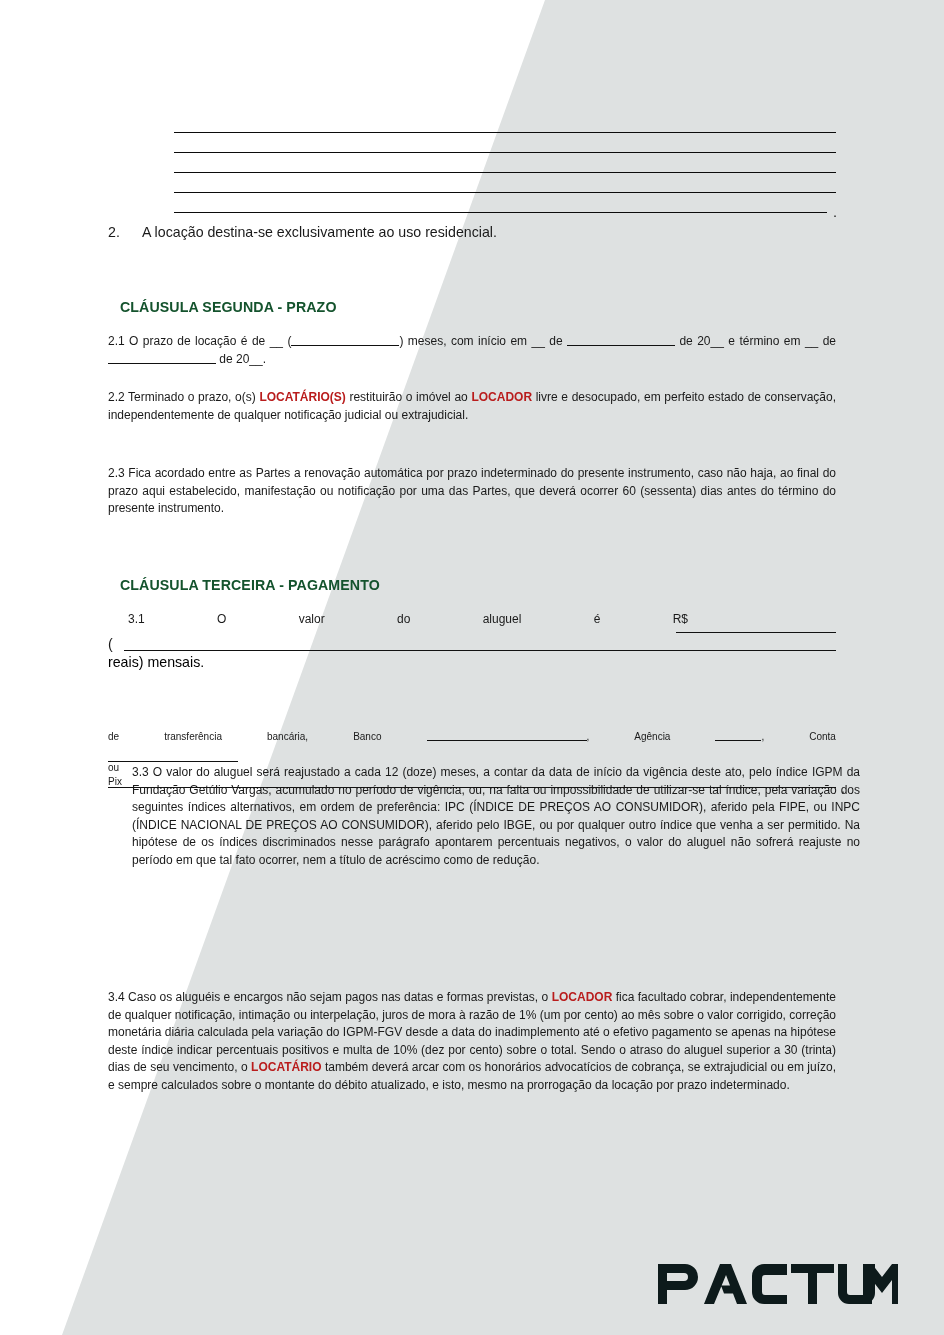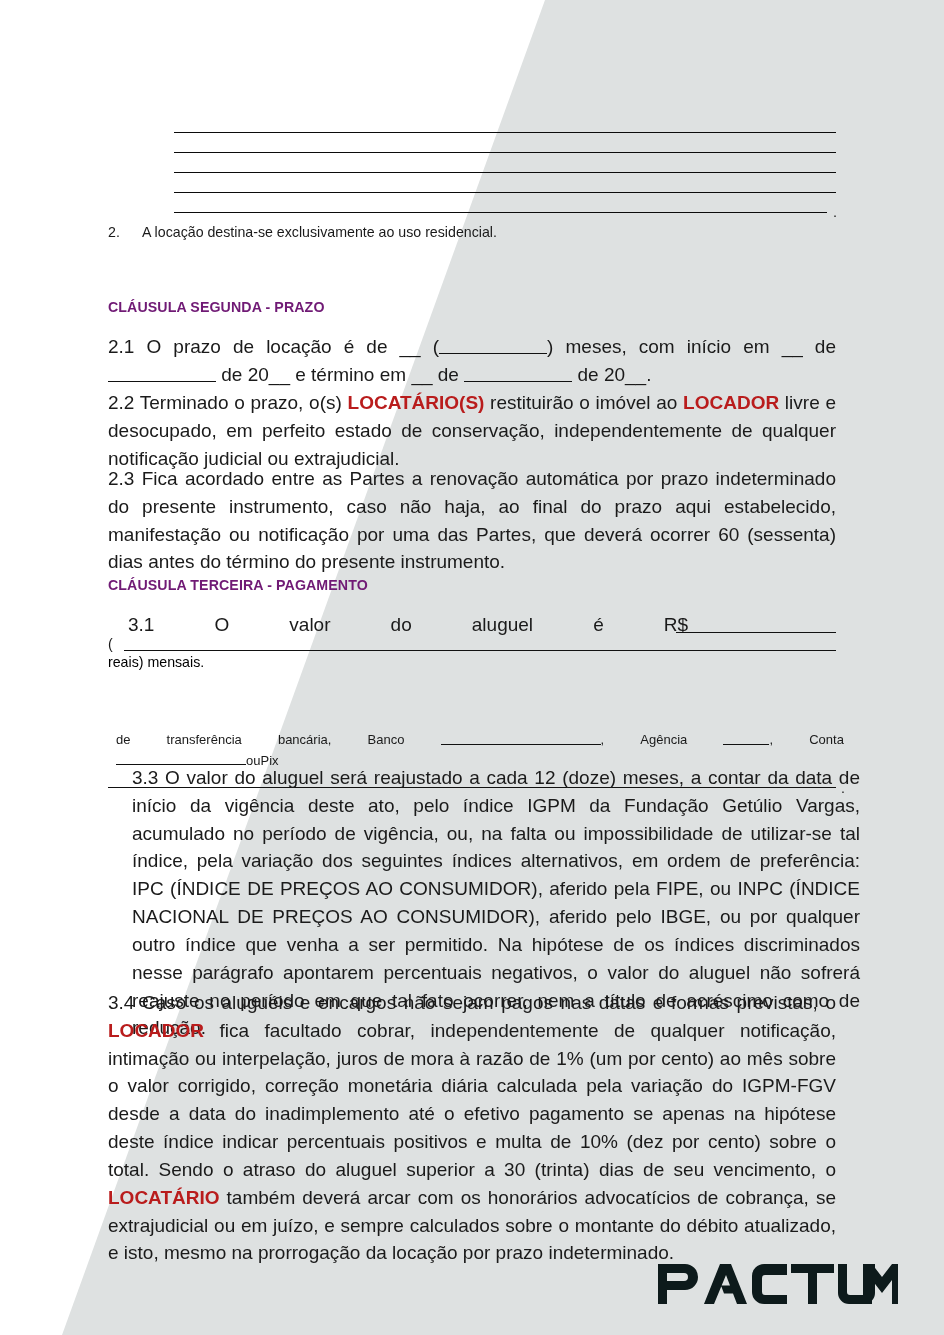--- a/index.html
+++ b/index.html
@@ -80,38 +80,38 @@
     width: 34px;
     flex: 0 0 34px;
   }
   .numbered-item .txt {
     flex: 1 1 auto;
   }
 
   
   h2.clause-heading {
     position: absolute;
-    left: 0;
+    left: 12px;
     width: 728px;
     margin: 0;
     font-size: 14.2px;
     font-weight: bold;
-    color: #701a75;
+    color: #14532d;
     letter-spacing: 0.1px;
   }
   #heading-segunda { top: 299px; }
   #heading-terceira { top: 577px; }
 
   
   p.para {
     position: absolute;
     left: 0;
     width: 728px;
     margin: 0;
-    font-size: 19px;
+    font-size: 12px;
     line-height: 1.465;
     color: #1a1a1a;
     text-align: justify;
     text-justify: inter-word;
   }
   p.para b { font-weight: bold; color: #b91c1c; }
 
   #p-2-1 { top: 333px; }
   #p-2-2 { top: 389px; }
   #p-2-3 { top: 465px; }
@@ -174,41 +174,42 @@
     top: 632px;
     left: 568px;
     width: 160px;
     border-bottom: 1.5px solid #111;
     height: 0;
   }
 
   
   .ln {
     position: absolute;
-    left: 8px;
-    width: 728px;
-    font-size: 13px;
+    left: 0;
+    width: 728px;
+    font-size: 10px;
     line-height: 1.465;
     color: #1a1a1a;
     white-space: nowrap;
   }
   #ln-3-2-d { top: 730px; }
   #ln-3-2-e { top: 751px; }
 
   .spread {
     display: flex;
     width: 728px;
     justify-content: space-between;
     align-items: baseline;
   }
   .spread-center {
     display: flex;
     width: 728px;
-    justify-content: flex-start;
+    justify-content: space-between;
     align-items: baseline;
+    flex-direction: column;
   }
 
   #rule-3-2-end { top: 787px; left: 0; width: 728px; }
 
   
   #footer-logo {
     position: absolute;
     right: 46px;
     bottom: 28px;
     z-index: 3;

